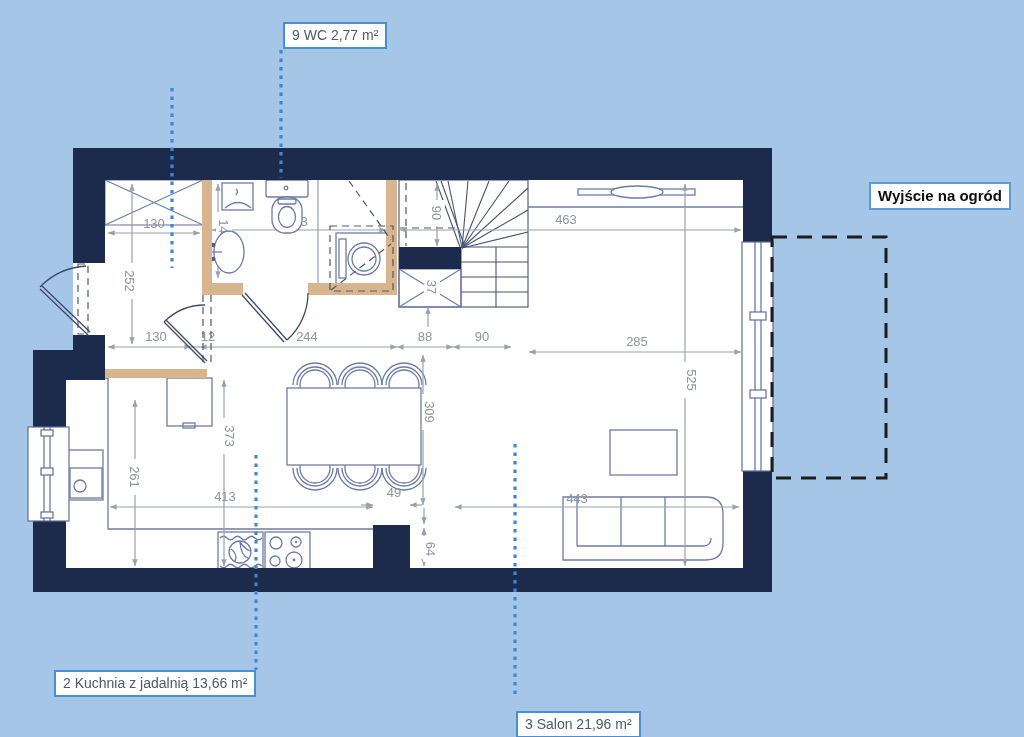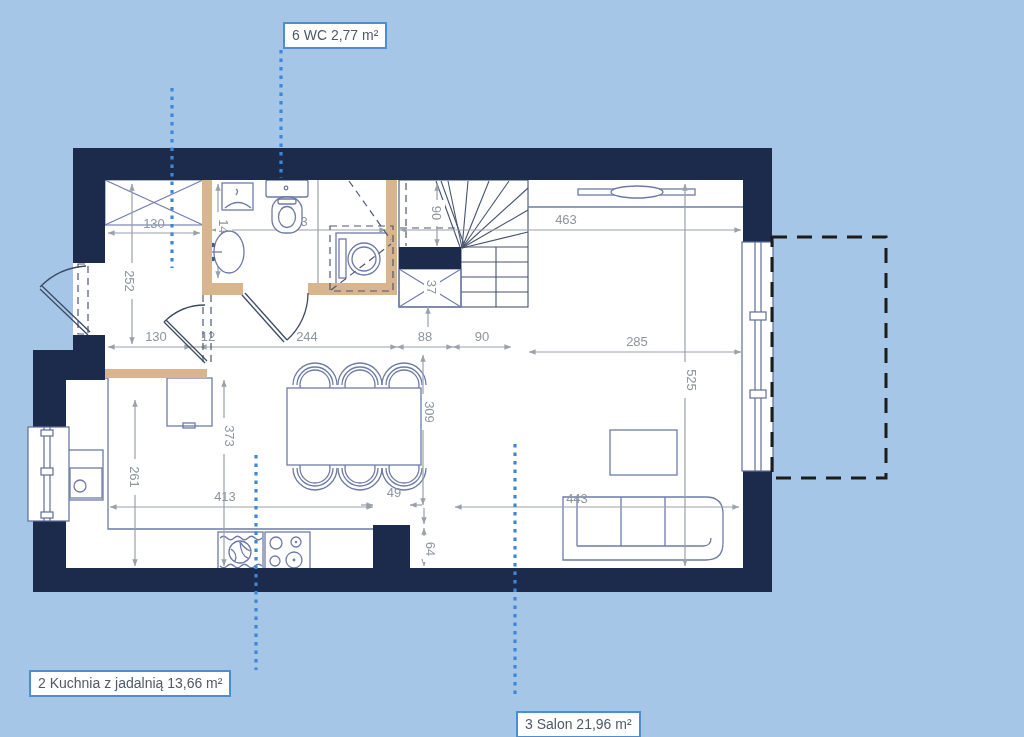--- a/index.html
+++ b/index.html
@@ -327,16 +327,17 @@
   <rect class="terr" x="772" y="237" width="114" height="241"></rect>
 
   <g>
     <line class="lead" x1="172" y1="88" x2="172" y2="268"></line>
     <line class="lead" x1="281" y1="50" x2="281" y2="178"></line>
     <line class="lead" x1="256" y1="455" x2="256" y2="670"></line>
     <line class="lead" x1="515" y1="444" x2="515" y2="696"></line>
   </g>
 </svg>
 
-<div class="tag" style="left:283px;top:22px">6 WC 2,77 m²</div>
-<div class="tag" style="left:29px;top:670px">2 Kuchnia z jadalnią 13,66 m²</div>
+<div class="tag" style="left:283px;top:22px">9 WC 2,77 m²</div>
+<div class="tag" style="left:54px;top:670px">2 Kuchnia z jadalnią 13,66 m²</div>
 <div class="tag" style="left:516px;top:711px">3 Salon 21,96 m²</div>
+<div class="tag tag--exit" style="left:869px;top:182px">Wyjście na ogród</div>
 </div>
 
 </body></html>

